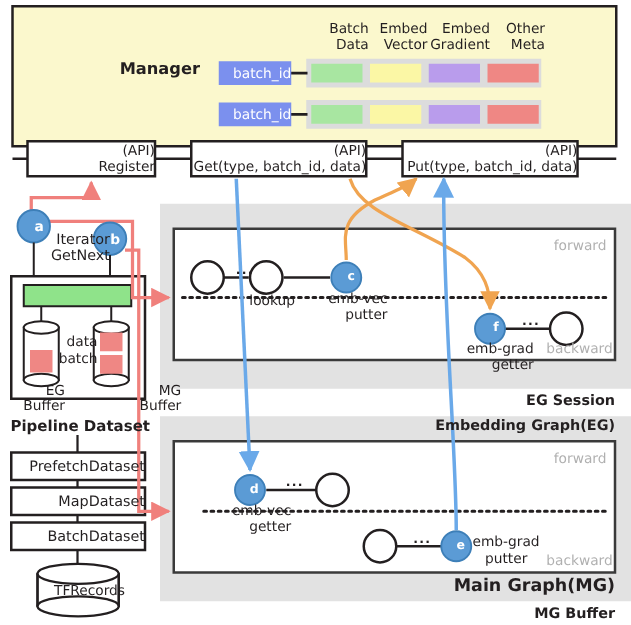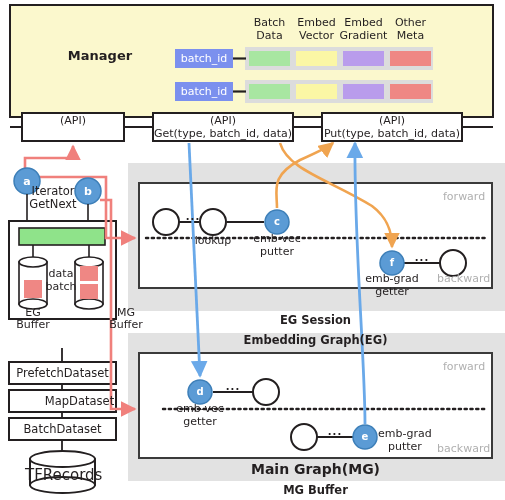--- a/index.html
+++ b/index.html
@@ -1,21 +1,21 @@
 <!DOCTYPE html>
 <html><head>
 <meta charset="utf-8">
 <style>
   html,body{margin:0;padding:0;background:#ffffff;}
   body{width:505px;height:500px;font-family:"DejaVu Sans","Liberation Sans",sans-serif;}
   #root{position:relative;width:505px;height:500px;overflow:hidden;background:#fff;}
   svg#canvas{position:absolute;left:0;top:0;width:505px;height:500px;}
   .lbl{position:absolute;white-space:nowrap;color:#231f20;}
   .bold{font-weight:bold;}
-  .ctr{text-align:center;}
+  .ctr{text-align:right;}
 </style>
 </head>
 <body>
 
 <div id="root">
 
   <svg id="canvas" viewBox="0 0 505 500">
     <defs>
       <marker id="ah-red" markerWidth="7" markerHeight="7" refX="5.4" refY="3" orient="auto">
         <path d="M0,0 L6,3 L0,6 z" fill="#f0807c"></path>
@@ -154,20 +154,21 @@
   <div class="lbl ctr" style="left:385px;top:16px;width:51px;font-size:11px;line-height:13px;">
     <div>Other</div>
     <div>Meta</div>
   </div>
 
   <div class="lbl ctr" style="left:175px;top:52px;width:58px;font-size:11px;color:#fff;">batch_id</div>
   <div class="lbl ctr" style="left:175px;top:85px;width:58px;font-size:11px;color:#fff;">batch_id</div>
 
   <div class="lbl ctr" style="left:22px;top:115px;width:102px;font-size:11px;line-height:12.5px;">
     <div>(API)</div>
+    <div>Register</div>
   </div>
   <div class="lbl ctr" style="left:153px;top:115px;width:140px;font-size:11px;line-height:12.5px;">
     <div>(API)</div>
     <div>Get(type, batch_id, data)</div>
   </div>
   <div class="lbl ctr" style="left:322px;top:115px;width:140px;font-size:11px;line-height:12.5px;">
     <div>(API)</div>
     <div>Put(type, batch_id, data)</div>
   </div>
 
@@ -187,25 +188,26 @@
 
   <div class="lbl ctr" style="left:14px;top:307px;width:38px;font-size:11px;line-height:12px;">
     <div>EG</div>
     <div>Buffer</div>
   </div>
   <div class="lbl ctr" style="left:70px;top:307px;width:38px;font-size:11px;line-height:12px;margin-left:37px;">
     <div>MG</div>
     <div>Buffer</div>
   </div>
 
+  <div class="lbl bold ctr" style="left:5px;top:334px;width:115px;font-size:12px;">Pipeline Dataset</div>
 
   <div class="lbl ctr" style="left:9px;top:366px;width:107px;font-size:11.5px;">PrefetchDataset</div>
-  <div class="lbl ctr" style="left:9px;top:394px;width:107px;font-size:11.5px;padding-left:17px;">MapDataset</div>
+  <div class="lbl ctr" style="left:9px;top:394px;width:107px;font-size:11.5px;">MapDataset</div>
   <div class="lbl ctr" style="left:9px;top:422px;width:107px;font-size:11.5px;">BatchDataset</div>
-  <div class="lbl ctr" style="left:25px;top:466px;width:75px;font-size:15px;">TFRecords</div>
+  <div class="lbl ctr" style="left:25px;top:466px;width:75px;font-size:11px;">TFRecords</div>
 
   <div class="lbl" style="left:443px;top:190px;font-size:11px;color:#b0b0b0;">forward</div>
   <div class="lbl" style="left:437px;top:272px;font-size:11px;color:#b0b0b0;">backward</div>
   <div class="lbl bold ctr" style="left:183px;top:211px;width:20px;font-size:10px;color:#231f20;letter-spacing:1px;">...</div>
   <div class="lbl ctr" style="left:190px;top:234px;width:46px;font-size:11px;">lookup</div>
   <div class="lbl bold ctr" style="left:270px;top:216px;width:14px;font-size:10px;color:#fff;">c</div>
   <div class="lbl ctr" style="left:244px;top:232px;width:66px;font-size:11px;line-height:13px;">
     <div>emb-vec</div>
     <div>putter</div>
   </div>

